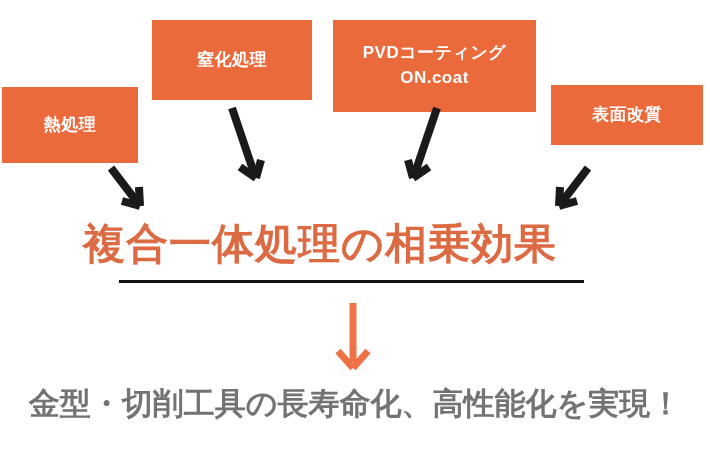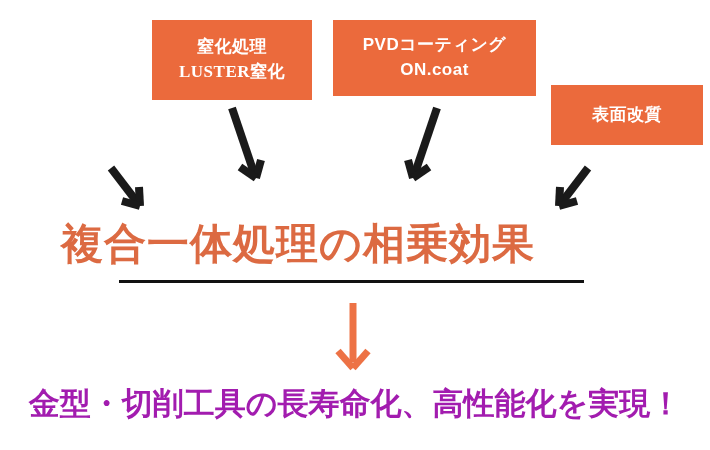--- a/index.html
+++ b/index.html
@@ -24,21 +24,21 @@
     line-height: 1.45;
     display: flex;
     flex-direction: column;
     align-items: center;
     justify-content: center;
     text-align: center;
     letter-spacing: 0.5px;
   }
   .box-1 { left: 2px;   top: 87px; width: 136px; height: 76px; }
   .box-2 { left: 152px; top: 20px; width: 160px; height: 80px; font-family: Liberation Serif, serif; }
-  .box-3 { left: 333px; top: 20px; width: 203px; height: 76px; }
+  .box-3 { left: 333px; top: 20px; width: 203px; height: 92px; }
   .box-4 { left: 551px; top: 85px; width: 152px; height: 60px; }
 
   .arrows-layer {
     position: absolute;
     left: 0; top: 0;
     width: 710px;
     height: 450px;
     pointer-events: none;
   }
   .black-stroke { stroke: var(--arrow-black, #1A1A1A); stroke-width: 8; fill: none; stroke-linecap: butt; }
@@ -49,52 +49,55 @@
     left: 0;
     top: 219px;
     width: 596px;
     text-align: center;
     color: var(--title, #DC6A42);
     font-size: 42px;
     font-weight: 700;
     letter-spacing: 1px;
     line-height: 1.2;
     white-space: nowrap;
+    padding-left: 22px;
   }
   .title-underline {
     position: absolute;
     left: 119px;
     top: 280px;
     width: 465px;
     height: 3px;
     background: #111111;
   }
   .result-text {
     position: absolute;
     left: 0;
     top: 385px;
     width: 710px;
     text-align: center;
-    color: #a21caf;
+    color: #737373;
     font-size: 31px;
     font-weight: 700;
     letter-spacing: 0px;
     line-height: 1.2;
     white-space: nowrap;
   }
 </style>
 </head>
 <body>
 
 <div class="canvas">
 
+  <div class="process-box box-1">
+    <span>熱処理</span>
+  </div>
 
   <div class="process-box box-2">
     <span>窒化処理</span>
-    <span>LUSTER窒化</span>
   </div>
 
   <div class="process-box box-3">
     <span>PVDコーティング</span>
     <span>ON.coat</span>
   </div>
 
   <div class="process-box box-4">
     <span>表面改質</span>
   </div>

